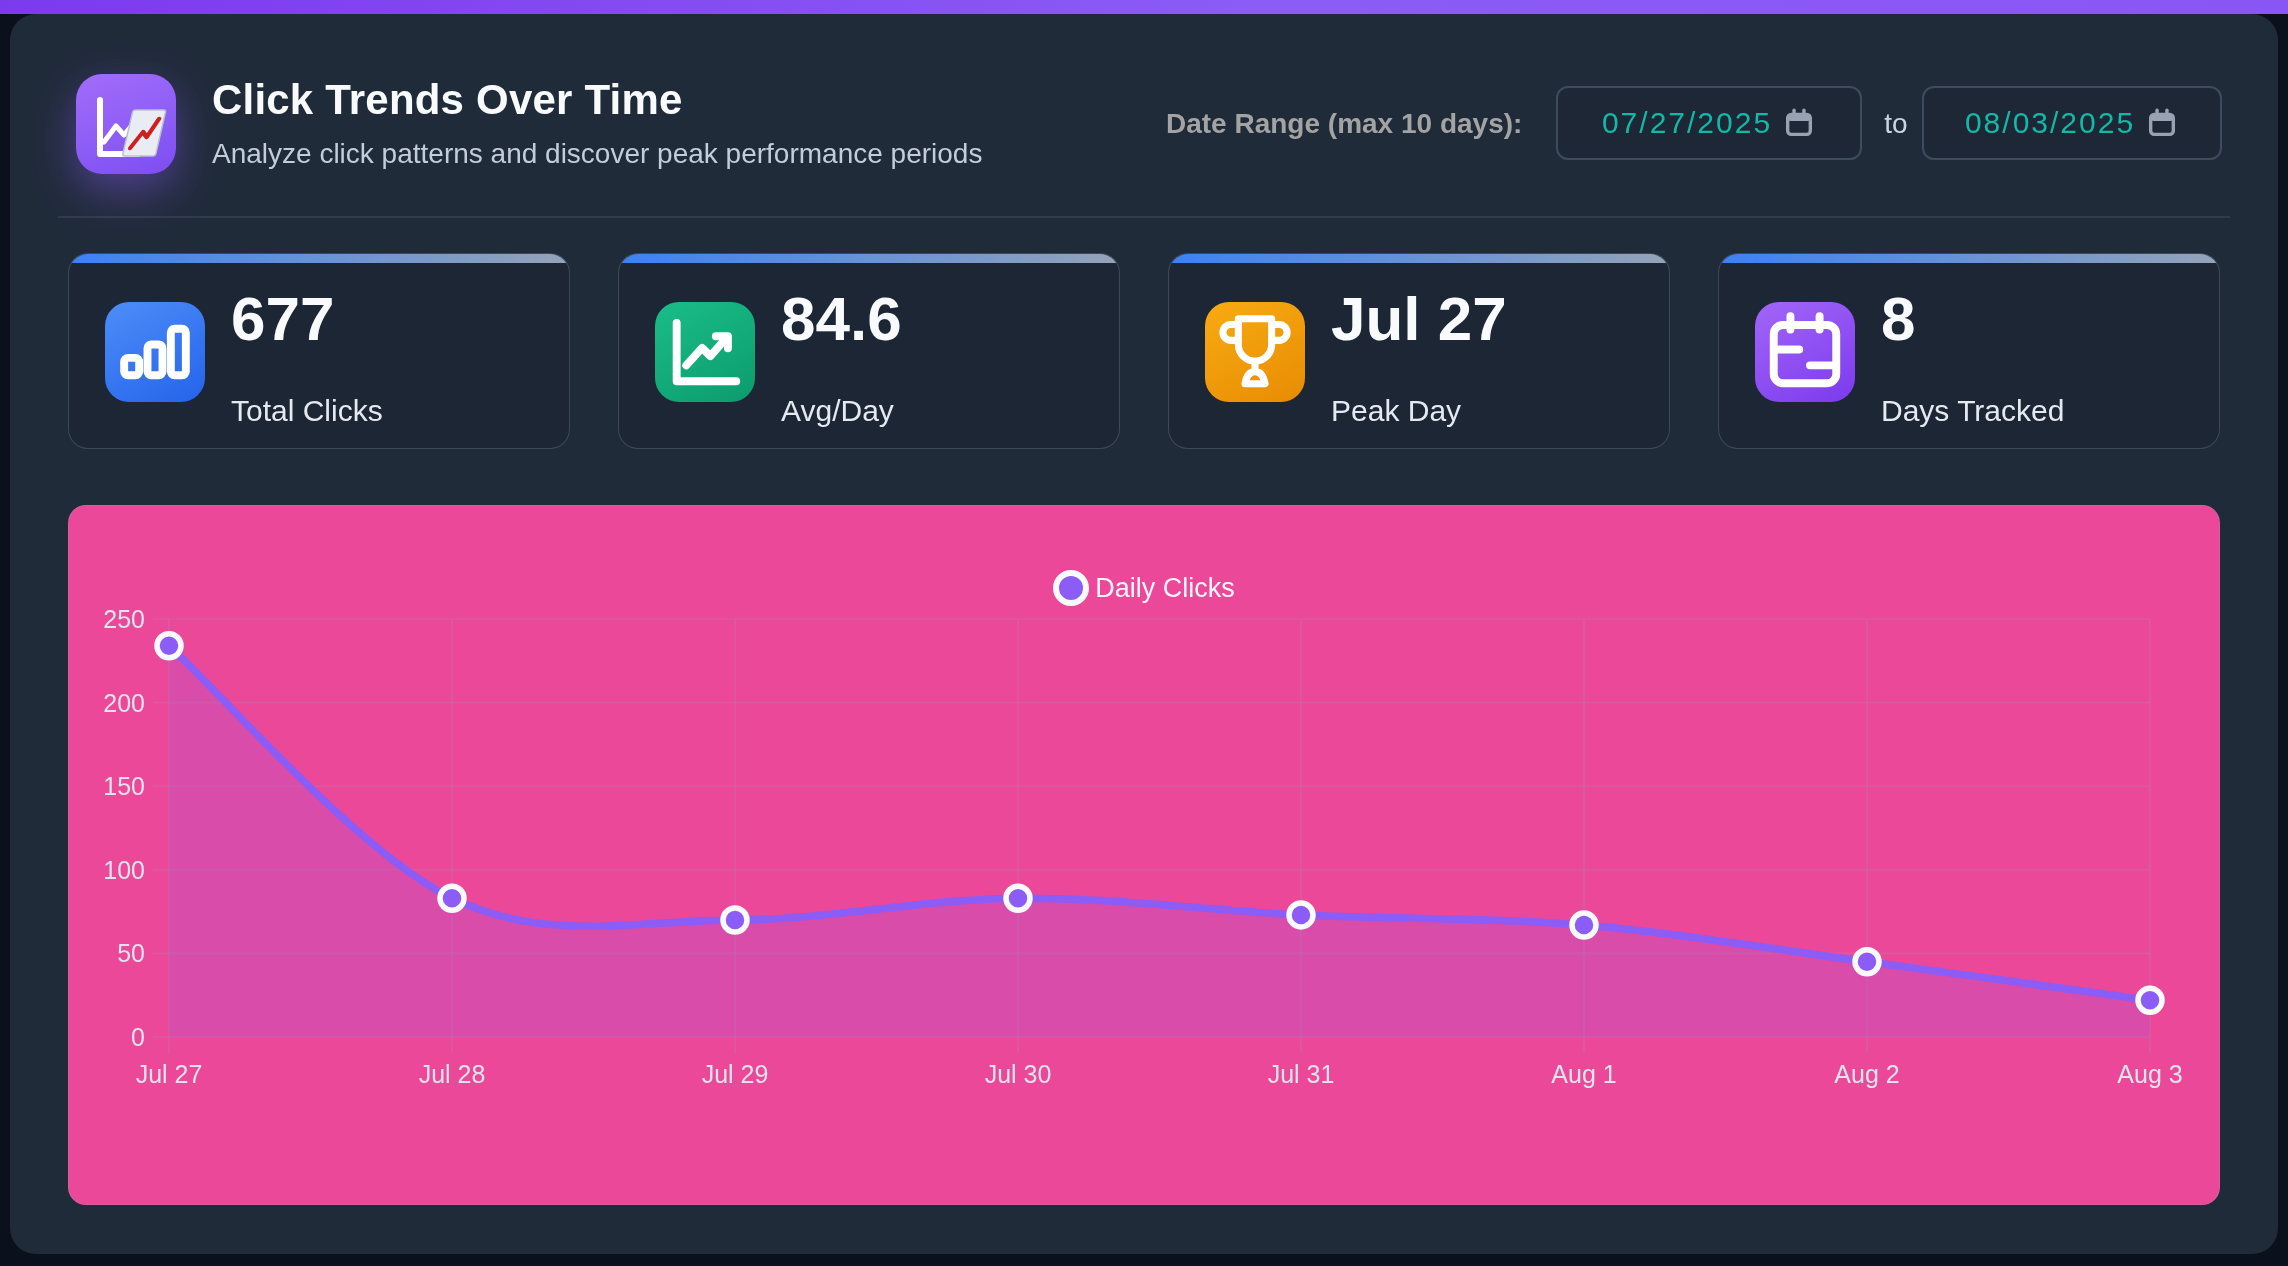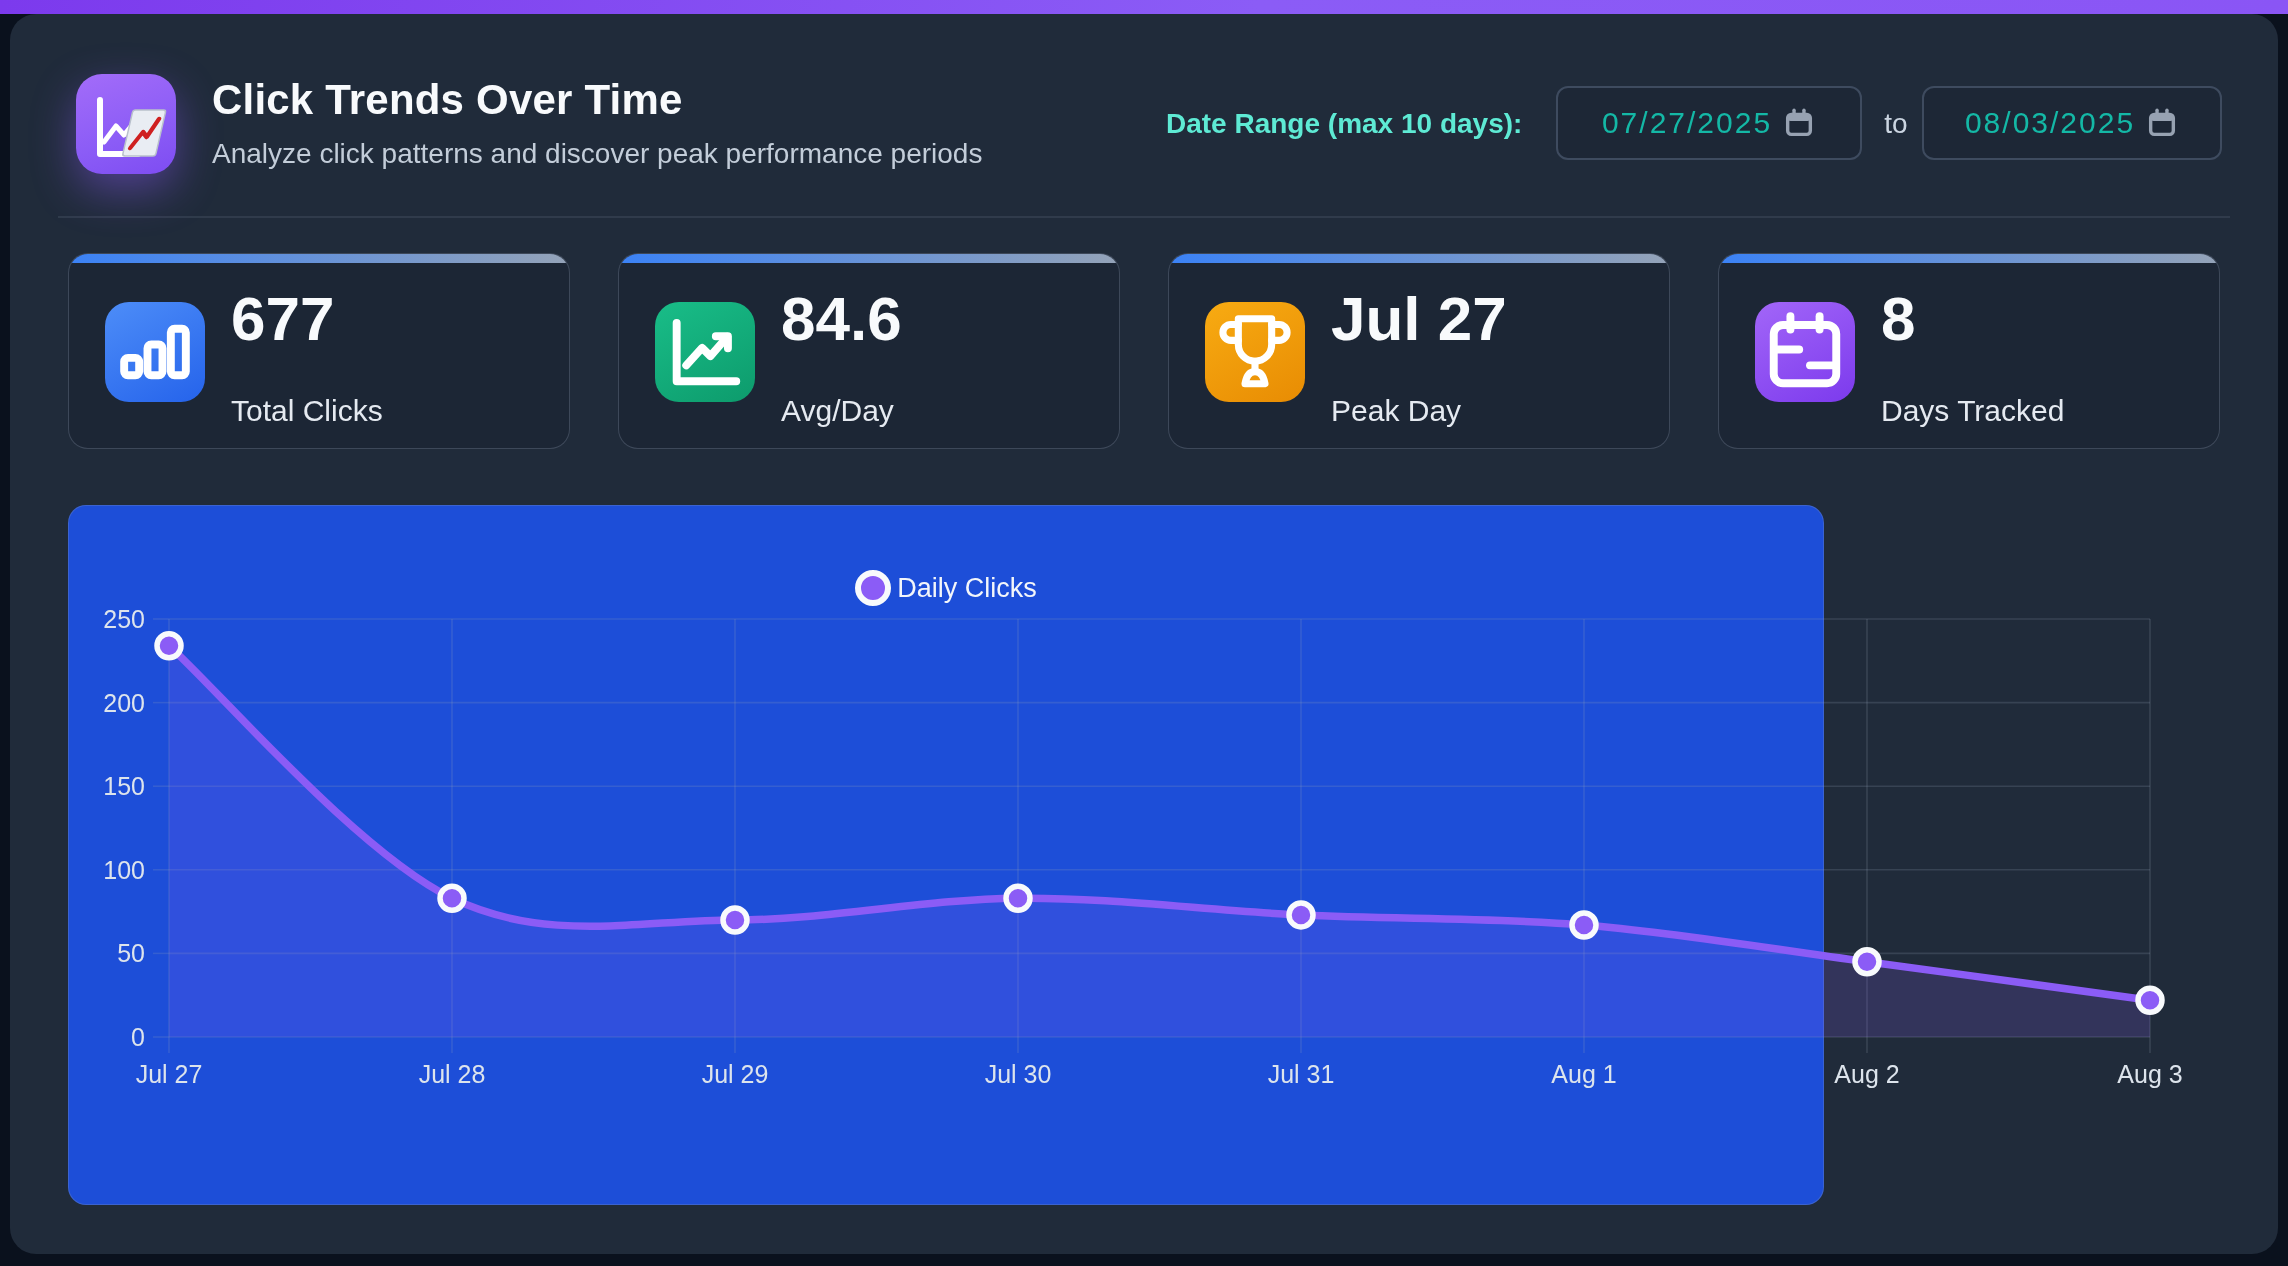--- a/index.html
+++ b/index.html
@@ -9,21 +9,21 @@
   .topbar{position:absolute;left:0;top:0;width:2288px;height:14px;
           background:linear-gradient(90deg,#7c3aed,#8b5cf6 55%,#8a55f5);z-index:5;}
   .panel{position:absolute;left:10px;right:10px;top:14px;bottom:12px;
          background:#202b3a;border-radius:26px;}
   
   .appicon{position:absolute;left:76px;top:74px;width:100px;height:100px;border-radius:26px;
            background:linear-gradient(160deg,#a36cf9 0%,#8b5cf6 60%,#7e4cf2 100%);
            box-shadow:0 16px 44px rgba(139,92,246,.45);}
   .title{position:absolute;left:212px;top:76px;font-size:42px;font-weight:700;color:#f8fafc;letter-spacing:.2px;}
   .subtitle{position:absolute;left:212px;top:138px;font-size:28px;color:#c3cdd9;}
-  .dr-label{position:absolute;left:1166px;top:108px;font-size:28px;font-weight:600;color:#5eead4;}
+  .dr-label{position:absolute;left:1166px;top:108px;font-size:28px;font-weight:600;color:#a3a3a3;}
   .dinput{position:absolute;top:86px;height:74px;border:2px solid #3e4b5f;border-radius:12px;
           box-sizing:border-box;display:flex;align-items:center;justify-content:center;gap:10px;
           color:#14b8a6;font-size:30px;letter-spacing:2px;background:rgba(10,17,29,.12);cursor:text;}
   .dinput svg{flex:0 0 auto;}
   .d1{left:1556px;width:306px;}
   .d2{left:1922px;width:300px;}
   .to{position:absolute;left:1876px;top:108px;width:40px;text-align:center;font-size:28px;color:#cbd5e1;}
   .divider{position:absolute;left:58px;top:216px;width:2172px;height:2px;background:rgba(148,163,184,.14);}
   
   .stats{position:absolute;left:68px;top:253px;width:2152px;height:196px;
@@ -33,22 +33,22 @@
   .strip{position:absolute;left:0;top:0;width:100%;height:9px;
          background:linear-gradient(90deg,#3b82f6,#94a3b8);}
   .cico{position:absolute;left:36px;top:48px;width:100px;height:100px;border-radius:24px;}
   .ic-blue{background:linear-gradient(150deg,#4d8df8,#2563eb);}
   .ic-green{background:linear-gradient(150deg,#19bd88,#0d9b6c);}
   .ic-orange{background:linear-gradient(150deg,#f8ab12,#e88c03);}
   .ic-purple{background:linear-gradient(150deg,#a266f8,#7c3aed);}
   .cval{position:absolute;left:162px;top:32px;font-size:62px;font-weight:700;color:#f8fafc;line-height:1.05;}
   .clab{position:absolute;left:162px;top:120px;font-size:30px;color:#e5eaf1;margin-top:20px;}
   
-  .chart-card{position:absolute;left:68px;top:505px;width:1756px;height:700px;
-              background:#1d4ed8;border:1.5px solid rgba(148,163,184,.26);
+  .chart-card{position:absolute;left:68px;top:505px;width:2152px;height:700px;
+              background:#ec4899;border:1.5px solid rgba(148,163,184,.26);
               border-radius:18px;box-sizing:border-box;}
   .legend{position:absolute;left:0;top:64px;width:100%;display:flex;align-items:center;
           justify-content:center;gap:6px;pointer-events:none;}
   .lswatch{width:24px;height:24px;border-radius:50%;border:6px solid #f8fafc;background:#8b5cf6;}
   .llabel{font-size:27px;color:#f3f6fa;}
   .chart-svg{position:absolute;left:0;top:35px;}
   .grid{stroke:rgba(148,163,184,.20);stroke-width:1.6;}
   .ylab,.xlab{fill:#dde4ec;font-size:25px;font-family:"Liberation Sans","DejaVu Sans",sans-serif;}
 </style>
 </head>

